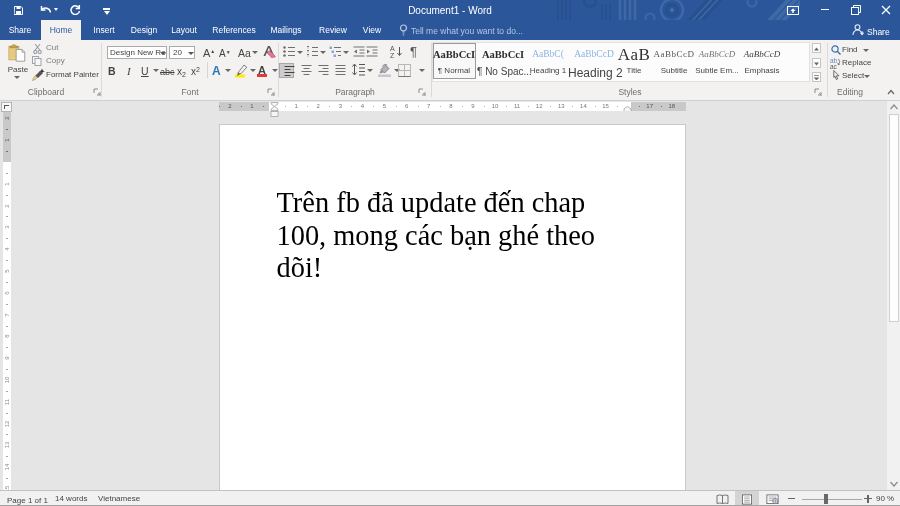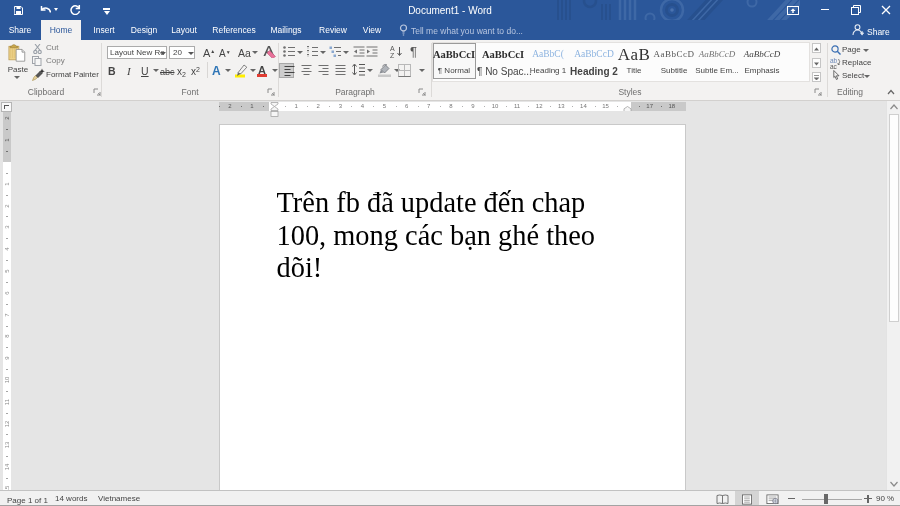--- a/index.html
+++ b/index.html
@@ -176,21 +176,21 @@
   </svg>
   <div class="abs rlab" style="left:46px; top:16px; color:#7a7a7a;">Copy</div>
 
   <svg class="abs" style="left:32px; top:28px;" width="13" height="13" viewBox="0 0 13 13">
     <path d="M0.5 12.5 q1 -3.5 3 -5 l2 2 q-1.5 2 -5 3 z" fill="#e3cf9a" stroke="#b09a5a" stroke-width="0.7"></path>
     <path d="M3.5 7.5 L8 3 l2.5 2.5 L6 10 z" fill="#555"></path>
     <path d="M10 0.5 l0.8 2 2 0.8 -2 0.8 -0.8 2 -0.8 -2 -2 -0.8 2 -0.8 z" fill="#333"></path>
   </svg>
   <div class="abs rlab" style="left:46px; top:30px;">Format Painter</div>
 
-  <div class="abs cbx" style="left:107px; top:6px; width:60px; height:13px; line-height:12px; padding-left:2px;">Layout New Ro</div>
+  <div class="abs cbx" style="left:107px; top:6px; width:60px; height:13px; line-height:12px; padding-left:2px;">Design New Ro</div>
   <div class="abs dd" style="left:160px; top:12px; border-top-color:#555;"></div>
   <div class="abs cbx" style="left:169px; top:6px; width:26px; height:13px; line-height:12px; padding-left:3px;">20</div>
   <div class="abs dd" style="left:188px; top:12px; border-top-color:#555;"></div>
   <div class="abs" style="left:203px; top:7px; font-size:11px; color:#444;">A<span style="font-size:5px; vertical-align:4px;">▲</span></div>
   <div class="abs" style="left:219px; top:8px; font-size:10px; color:#444;">A<span style="font-size:5px; vertical-align:3px;">▼</span></div>
   <div class="abs" style="left:238px; top:7px; font-size:10.5px; color:#444;">Aa</div>
   <div class="abs dd" style="left:252px; top:11px;"></div>
   <svg class="abs" style="left:263px; top:5px;" width="13" height="13" viewBox="0 0 13 13">
     <path d="M0.5 11 L5 1 L6.8 1 L11.3 11 L9.5 11 L8.2 7.9 L3.6 7.9 L2.3 11 z M4.3 6.4 h3.2 L5.9 2.6 z" fill="#555"></path>
     <path d="M6.5 5.5 l6 6 -3 2 -5.5 -5.5 z" fill="#e8729a" stroke="#c05577" stroke-width="0.6"></path>
@@ -288,21 +288,21 @@
   <div class="abs" id="stylecards" style="left:0; top:0; width:820px; height:60px;">
   <div class="abs" style="left:432px; top:2px; width:378px; height:40px; background:#fcfcfc; border:1px solid #e3e1df;"></div>
   <div class="abs" style="left:433px; top:3px; width:43px; height:36px; background:#f8f8f8; border:1px solid #9a9a9a;"></div>
   <div class="abs" style="left:430px; top:9px; width:48px; text-align:center; font-family:'Liberation Serif',serif; font-size:10.5px; font-weight:bold; color:#2b2b2b; white-space:nowrap;">AaBbCcI</div>
   <div class="abs" style="left:428px; top:26px; width:52px; text-align:center; font-size:8px; color:#444; white-space:nowrap;">¶ Normal</div>
   <div class="abs" style="left:479px; top:9px; width:48px; text-align:center; font-family:'Liberation Serif',serif; font-size:10.5px; font-weight:bold; color:#2b2b2b; white-space:nowrap;">AaBbCcI</div>
   <div class="abs" style="left:477px; top:26px; width:52px; text-align:center; font-size:10px; color:#444; white-space:nowrap;">¶ No Spac...</div>
   <div class="abs" style="left:524px; top:9px; width:48px; text-align:center; font-family:'Liberation Serif',serif; font-size:9.5px; color:#8eb4e0; white-space:nowrap;">AaBbC(</div>
   <div class="abs" style="left:522px; top:26px; width:52px; text-align:center; font-size:8px; color:#444; white-space:nowrap;">Heading 1</div>
   <div class="abs" style="left:570px; top:9px; width:48px; text-align:center; font-family:'Liberation Serif',serif; font-size:9.5px; color:#8eb4e0; white-space:nowrap;">AaBbCcD</div>
-  <div class="abs" style="left:568px; top:26px; width:52px; text-align:center; font-size:10px; color:#444; white-space:nowrap;font-weight:bold;">Heading 2</div>
+  <div class="abs" style="left:568px; top:26px; width:52px; text-align:center; font-size:12px; color:#444; white-space:nowrap;">Heading 2</div>
   <div class="abs" style="left:610px; top:5px; width:48px; text-align:center; font-family:'Liberation Serif',serif; font-size:17px; color:#333; letter-spacing:0.5px; white-space:nowrap;">AaB</div>
   <div class="abs" style="left:608px; top:26px; width:52px; text-align:center; font-size:8px; color:#444; white-space:nowrap;">Title</div>
   <div class="abs" style="left:650px; top:9px; width:48px; text-align:center; font-family:'Liberation Serif',serif; font-size:9px; color:#555; letter-spacing:0.5px; white-space:nowrap;">AaBbCcD</div>
   <div class="abs" style="left:648px; top:26px; width:52px; text-align:center; font-size:8px; color:#444; white-space:nowrap;">Subtitle</div>
   <div class="abs" style="left:693px; top:9px; width:48px; text-align:center; font-family:'Liberation Serif',serif; font-size:9px; font-style:italic; color:#777; white-space:nowrap;">AaBbCcD</div>
   <div class="abs" style="left:691px; top:26px; width:52px; text-align:center; font-size:8px; color:#444; white-space:nowrap;">Subtle Em...</div>
   <div class="abs" style="left:738px; top:9px; width:48px; text-align:center; font-family:'Liberation Serif',serif; font-size:9px; font-style:italic; color:#444; white-space:nowrap;">AaBbCcD</div>
   <div class="abs" style="left:736px; top:26px; width:52px; text-align:center; font-size:8px; color:#444; white-space:nowrap;">Emphasis</div>
   </div>
   <div class="abs" style="left:812px; top:2px; width:9px; height:54px;">
@@ -320,21 +320,21 @@
         <svg style="margin:2px 0 0 1px;" width="5" height="6" viewBox="0 0 5 6">
           <path d="M0 0.5 h5 M0 2.5 L2.5 5 L5 2.5" fill="#666" stroke="#666" stroke-width="0.7"></path>
         </svg>
       </div>
   </div>
 
   <svg class="abs" style="left:831px; top:5px;" width="10" height="10" viewBox="0 0 10 10">
     <circle cx="4" cy="4" r="3.1" fill="none" stroke="#3b6fb3" stroke-width="1.2"></circle>
     <path d="M6.3 6.3 L9.5 9.5" stroke="#3b6fb3" stroke-width="1.4"></path>
   </svg>
-  <div class="abs rlab" style="left:842px; top:5px;">Page</div>
+  <div class="abs rlab" style="left:842px; top:5px;">Find</div>
   <div class="abs dd" style="left:863px; top:9px;"></div>
   <svg class="abs" style="left:830px; top:17px;" width="11" height="12" viewBox="0 0 11 12">
     <text x="0" y="5.5" font-size="6.5" fill="#6b88b8" font-family="Liberation Sans">ab</text>
     <text x="0" y="12" font-size="6.5" fill="#555" font-family="Liberation Sans">ac</text>
     <path d="M8.5 2 q2.5 2.8 0 5.5 l-1.3 -0.9 M8.5 7.5 l0 -1 M8.5 7.5 l1.3 -0.2" stroke="#555" fill="none" stroke-width="0.7"></path>
   </svg>
   <div class="abs rlab" style="left:842px; top:18px;">Replace</div>
   <svg class="abs" style="left:832px; top:30px;" width="9" height="10" viewBox="0 0 9 10">
     <path d="M1.8 0.5 L7 5.8 L4.4 5.8 L5.7 8.9 L4.4 9.5 L3.1 6.3 L1.8 7.5 z" fill="none" stroke="#555" stroke-width="0.85"></path>
   </svg>

